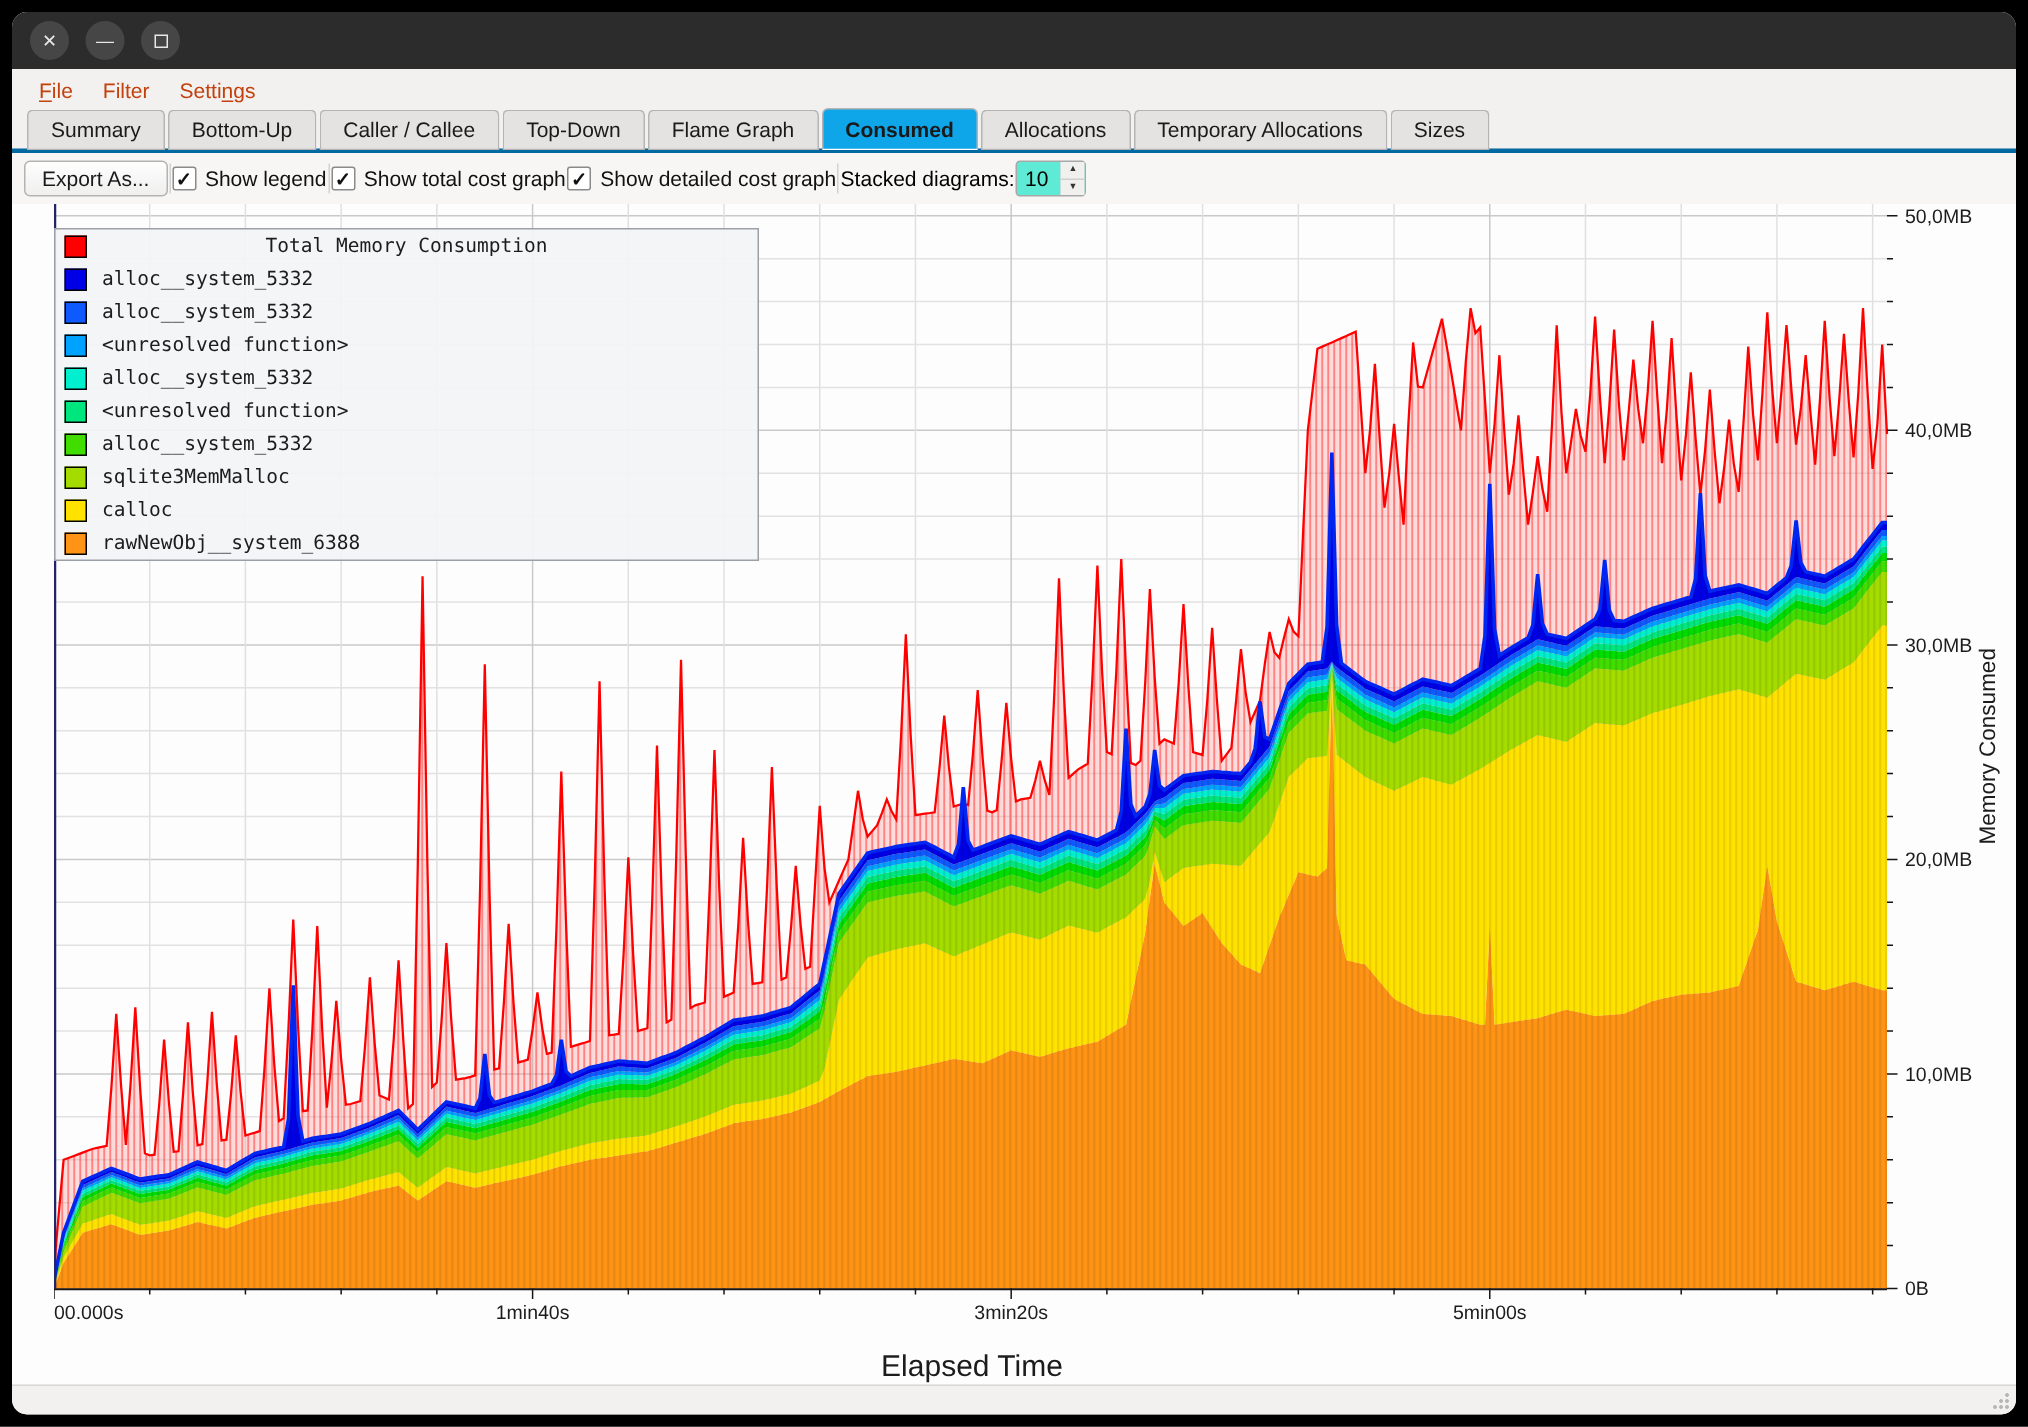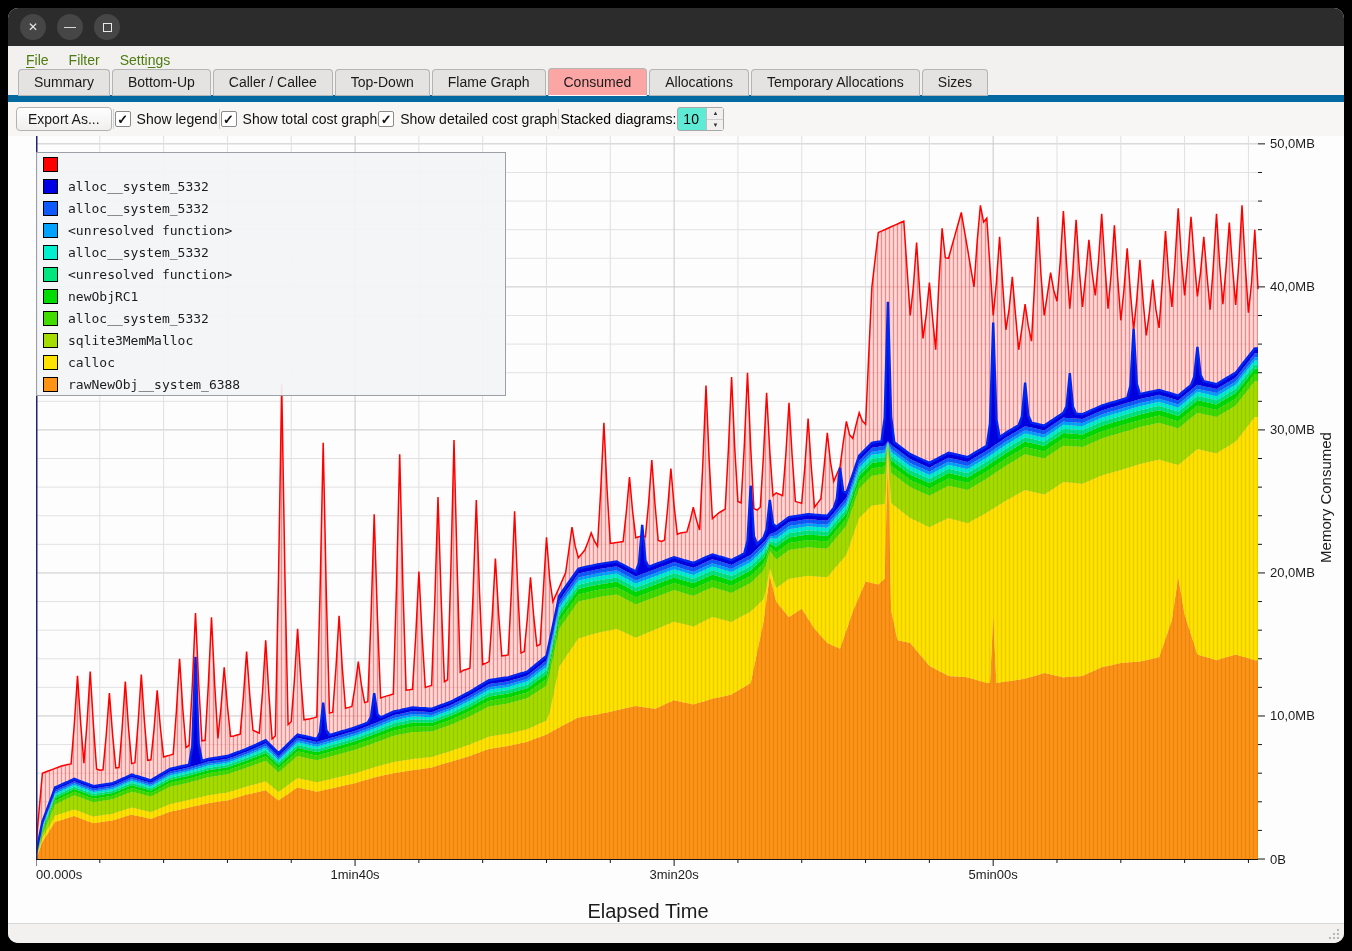--- a/index.html
+++ b/index.html
@@ -8,29 +8,29 @@
             border-radius:10px; overflow:hidden; display:flex; flex-direction:column; }
   
   .titlebar { height:38px; background:#2c2c2c; position:relative; display:flex; align-items:center; flex:0 0 auto; }
   .winbtns { display:flex; gap:11px; margin-left:12px; }
   .winbtn { width:26px; height:26px; border-radius:50%; background:#464646; color:#e8e8e8;
             display:flex; align-items:center; justify-content:center; font-size:12px; cursor:default; }
   .maxsq { width:9px; height:9px; border:1.6px solid #e8e8e8; display:block; }
   .title { position:absolute; left:0; right:0; text-align:center; color:#ffffff; font-weight:bold; font-size:14px; pointer-events:none; }
   
   .menubar { height:28px; background:#f2f1f0; display:flex; align-items:center; padding-left:8px; flex:0 0 auto; }
-  .menuitem { padding:3px 10px; font-size:14px; color:#4d7c0f; }
+  .menuitem { padding:3px 10px; font-size:14px; color:#c2410c; }
   .menuitem u { text-decoration:underline; text-underline-offset:2px; }
   
   .tabbar { height:28px; background:#f2f1f0; display:flex; align-items:flex-end; padding-left:10px;
-            border-bottom:7px solid #0369a1; flex:0 0 auto; }
+            border-bottom:3px solid #0369a1; flex:0 0 auto; }
   .tab { padding:4px 15px 5px 15px; font-size:14px; color:#1a1a1a; background:#e4e3e2;
          border:1px solid #b4b4b4; border-bottom:none; border-radius:4px 4px 0 0; margin-right:2px; margin-bottom:-1px;
          border-bottom:1px solid #b6b6b6; }
-  .tab.active { background:#fca5a5; border-bottom:1px solid #fdfdfd; padding-top:5px; }
+  .tab.active { background:#0ea5e9; border-bottom:1px solid #fdfdfd; padding-top:5px;font-weight:bold; }
   
   .toolbar { height:34px; background:#f7f6f5; display:flex; align-items:center; padding-left:8px; gap:1px; flex:0 0 auto; }
   .btn { font-size:14px; color:#1a1a1a; padding:3px 11px; border:1px solid #b3b3b3; border-radius:4px;
          background:linear-gradient(#fefefe,#f0efee); }
   .sep { width:1px; height:20px; background:#d4d2d0; }
   .chk { display:flex; align-items:center; gap:6px; font-size:14px; color:#111; }
   .box { width:16px; height:16px; border:1px solid #8a8a8a; border-radius:2px; background:#fff;
          display:flex; align-items:center; justify-content:center; font-size:13px; font-weight:bold; color:#111; }
   .spinwrap { display:flex; align-items:stretch; border:1px solid #a8a8a8; border-radius:3px; background:#5eead4; height:24px; }
   .spinval { width:28px; border:none; outline:none; font-size:14px; text-align:left; padding-left:5px; background:transparent; font-family:"Liberation Sans",sans-serif; }
@@ -284,44 +284,41 @@
         <text x="1234" y="727.5" text-anchor="start" font-size="13" fill="#1c1c1c">0B</text>
         <text x="1234" y="584.473293768546" text-anchor="start" font-size="13" fill="#1c1c1c">10,0MB</text>
         <text x="1234" y="441.446587537092" text-anchor="start" font-size="13" fill="#1c1c1c">20,0MB</text>
         <text x="1234" y="298.41988130563794" text-anchor="start" font-size="13" fill="#1c1c1c">30,0MB</text>
         <text x="1234" y="155.393175074184" text-anchor="start" font-size="13" fill="#1c1c1c">40,0MB</text>
         <text x="1234" y="12.366468842729887" text-anchor="start" font-size="13" fill="#1c1c1c">50,0MB</text>
       </svg>
     <div class="legend" id="legend">
         <div class="lrow first">
           <span class="lsq" style="background: rgb(255, 0, 0);"></span>
+          <span class="ltext">Total Memory Consumption</span>
         </div>
         <div class="lrow">
           <span class="lsq" style="background: rgb(0, 0, 230);"></span>
           <span class="ltext">alloc__system_5332</span>
         </div>
         <div class="lrow">
           <span class="lsq" style="background: rgb(15, 90, 255);"></span>
           <span class="ltext">alloc__system_5332</span>
         </div>
         <div class="lrow">
           <span class="lsq" style="background: rgb(0, 162, 255);"></span>
           <span class="ltext">&lt;unresolved function&gt;</span>
         </div>
         <div class="lrow">
           <span class="lsq" style="background: rgb(0, 240, 207);"></span>
           <span class="ltext">alloc__system_5332</span>
         </div>
         <div class="lrow">
           <span class="lsq" style="background: rgb(0, 230, 126);"></span>
           <span class="ltext">&lt;unresolved function&gt;</span>
-        </div>
-        <div class="lrow">
-          <span class="lsq" style="background: rgb(0, 220, 0);"></span>
-          <span class="ltext">newObjRC1</span>
         </div>
         <div class="lrow">
           <span class="lsq" style="background: rgb(65, 220, 0);"></span>
           <span class="ltext">alloc__system_5332</span>
         </div>
         <div class="lrow">
           <span class="lsq" style="background: rgb(165, 220, 0);"></span>
           <span class="ltext">sqlite3MemMalloc</span>
         </div>
         <div class="lrow">

